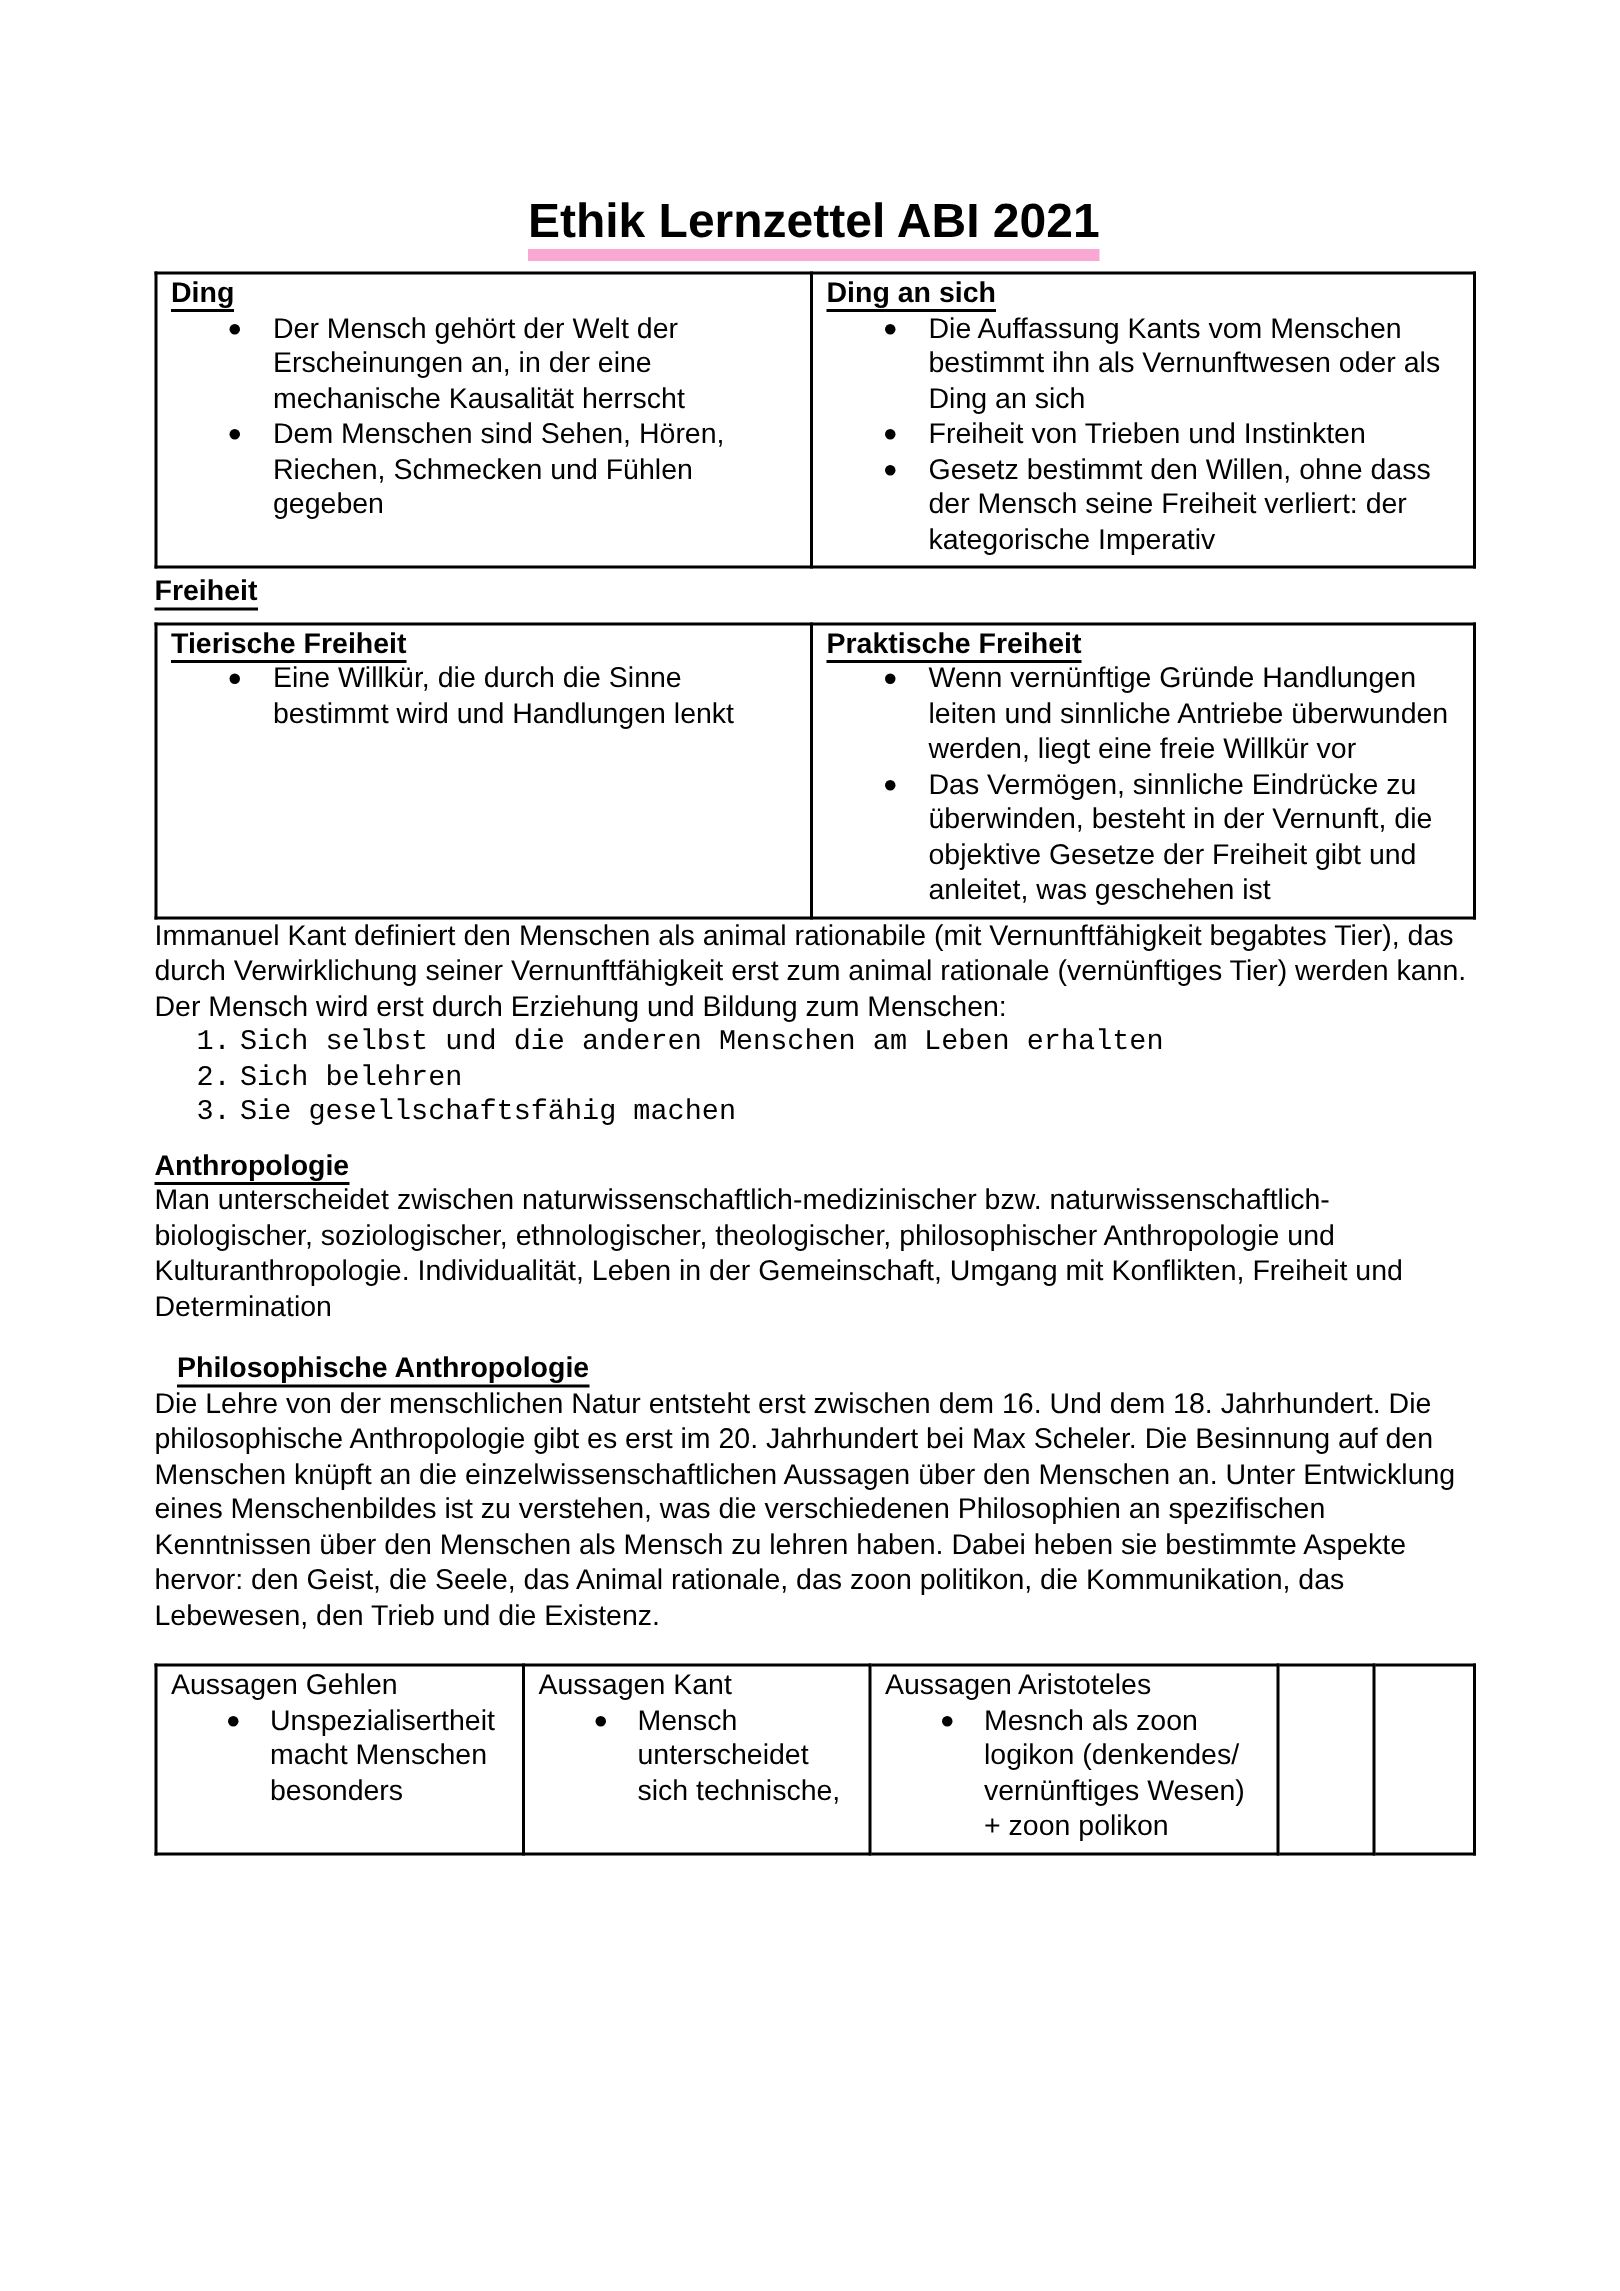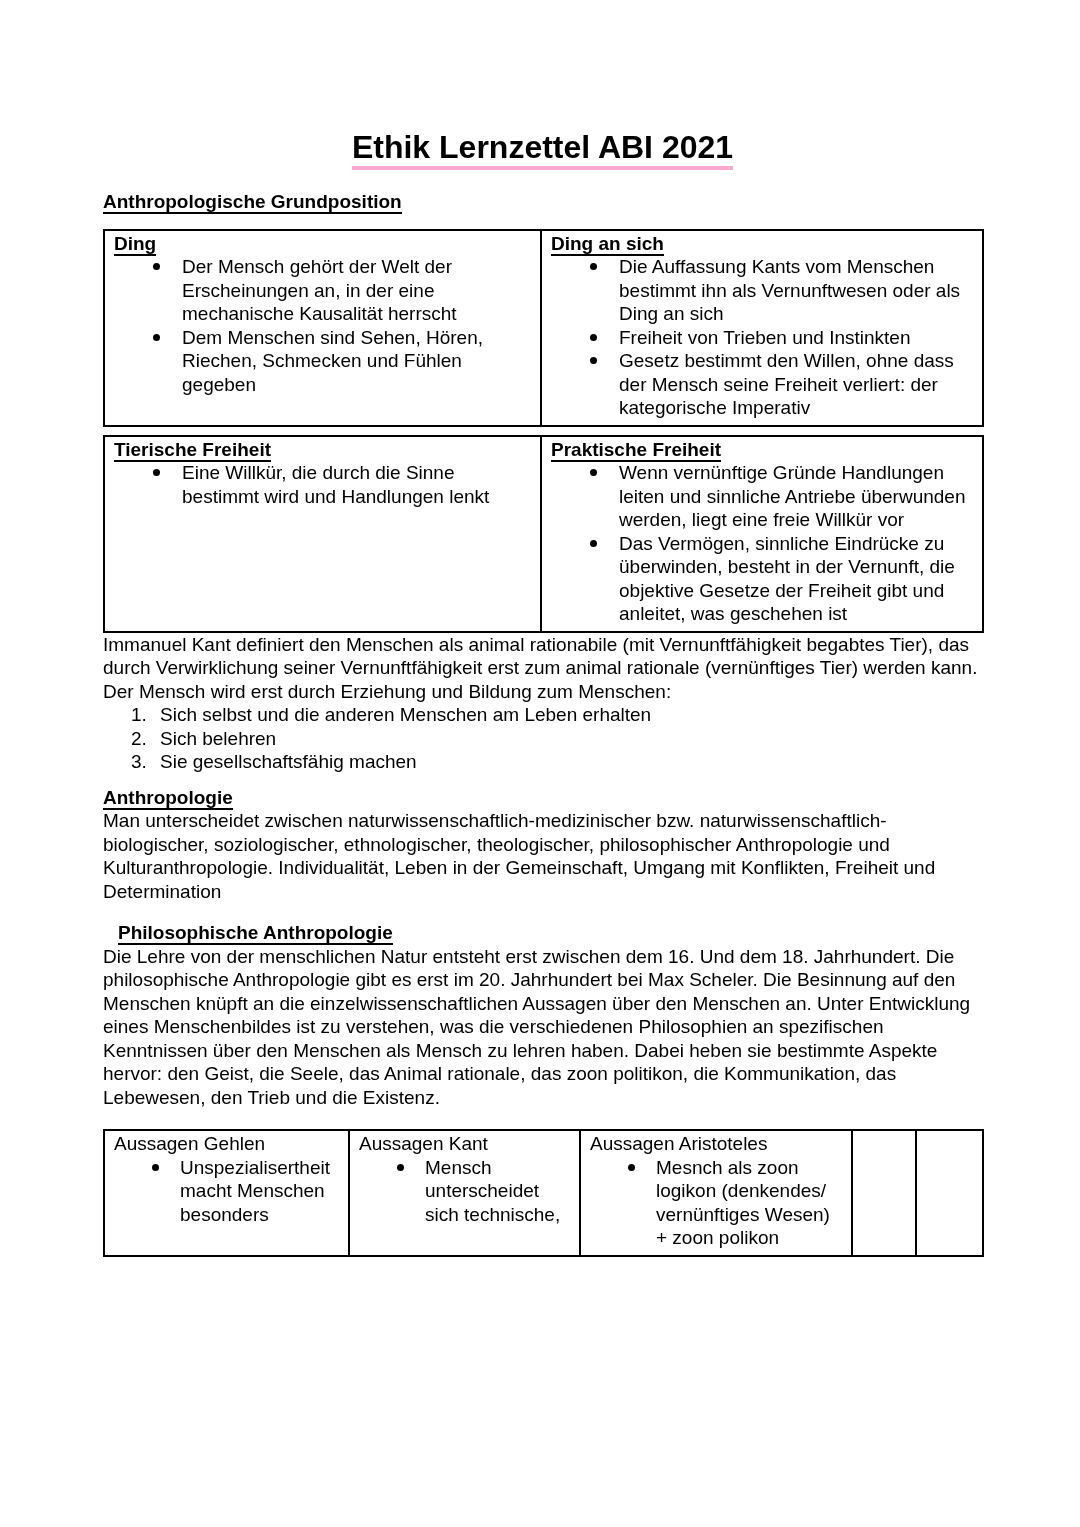--- a/index.html
+++ b/index.html
@@ -24,21 +24,21 @@
     overflow: hidden;
   }
   .doc-title {
     margin: 0;
     text-align: center;
     font-size: 32px;
     line-height: 38px;
     font-weight: bold;
   }
   .doc-title .u-title {
-    border-bottom: 4px solid #f9a8d4;
+    border-bottom: 8px solid #f9a8d4;
     padding-bottom: 1px;
   }
   .sec-heading {
     margin: 0;
     font-size: 19px;
     line-height: 23.5px;
     font-weight: bold;
   }
   .u {
     border-bottom: 2px solid #000;
@@ -96,41 +96,41 @@
   td.narrow ul.bullets li::before { left: 38px; }
 
   p.body-para {
     margin: 0;
   }
   ol.numbered {
     margin: 0;
     padding: 0;
     list-style: none;
     counter-reset: n;
+    font-family: Liberation Mono, monospace;
   }
   ol.numbered li {
     position: relative;
     padding-left: 57px;
     counter-increment: n;
   }
   ol.numbered li::before {
     content: counter(n) ".";
     position: absolute;
     left: 28px;
     top: 0;
   }
 </style>
 </head>
 <body>
 
 <div class="page">
 
   <h1 class="doc-title"><span class="u-title">Ethik Lernzettel ABI 2021</span></h1>
 
-  <h2 class="sec-heading mt-s1"><span class="u">Anthropologische Grundposition</span></h2>
 
 
   <table class="mt-t1">
     <colgroup>
         <col style="width:437px">
         <col style="width:442px">
       </colgroup>
     <tbody>
         <tr>
       <td>
@@ -145,20 +145,21 @@
         <ul class="bullets">
           <li>Die Auffassung Kants vom Menschen bestimmt ihn als Vernunftwesen oder als Ding an sich</li>
           <li>Freiheit von Trieben und Instinkten</li>
           <li>Gesetz bestimmt den Willen, ohne dass der Mensch seine Freiheit verliert: der kategorische Imperativ</li>
         </ul>
       </td>
     </tr>
   </tbody>
     </table>
 
+  <h2 class="sec-heading mt-frei"><span class="u">Freiheit</span></h2>
 
   <table class="mt-t2">
     <colgroup>
         <col style="width:437px">
         <col style="width:442px">
       </colgroup>
     <tbody>
         <tr>
       <td>
         <div class="cell-heading"><span class="u">Tierische Freiheit</span></div>

